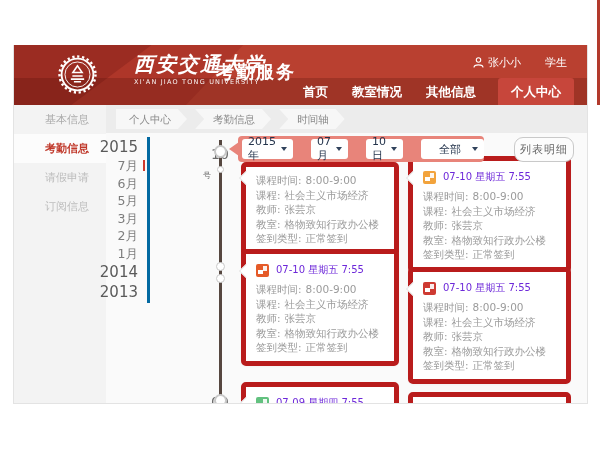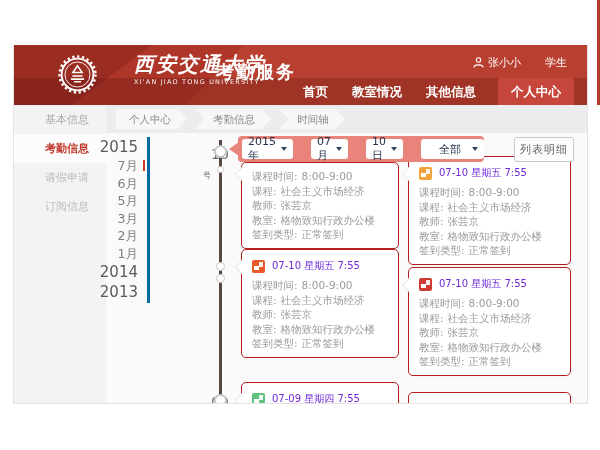--- a/index.html
+++ b/index.html
@@ -61,26 +61,26 @@
   .bubble::before{content:"";position:absolute;left:-9px;top:6px;width:0;height:0;
     border-top:7px solid transparent;border-bottom:7px solid transparent;border-right:10px solid #e8847a;}
   .sel{
     height:20px;background:#fff;border-radius:3px;display:flex;align-items:center;
     justify-content:space-between;padding:0 6px;font-size:11px;color:#25354d;cursor:pointer;box-sizing:border-box;
   }
   .sel .arr{width:0;height:0;border-left:3.5px solid transparent;border-right:3.5px solid transparent;border-top:4.5px solid #31435c;margin-left:5px;}
   .sel.w1{width:57px;} .sel.w2{width:41px;} .sel.w3{width:41px;} .sel.w4{width:93px;padding-left:18px;}
   .listbtn{
     position:absolute;left:500px;top:92px;width:60px;height:25px;background:#fcfcfc;border:1px solid #c9c9c9;
-    border-radius:3px;font-size:11px;color:#666;display:flex;align-items:center;justify-content:center;
+    border-radius:9px;font-size:11px;color:#666;display:flex;align-items:center;justify-content:center;
     letter-spacing:1px;box-sizing:border-box;cursor:pointer;z-index:6;
   }
   
   .card{
-    position:absolute;background:#fff;border:1px solid #b91c1c;border-radius:5px;box-sizing:border-box;
+    position:absolute;background:#fff;border:5px solid #b91c1c;border-radius:5px;box-sizing:border-box;
     padding:6px 10px;z-index:2;box-shadow:0 1px 2px rgba(0,0,0,0.03);
   }
   .card::before{content:"";position:absolute;left:-5.5px;top:12px;width:9px;height:9px;background:#fff;
     border-left:1px solid #e8e8e8;border-bottom:1px solid #e8e8e8;transform:rotate(45deg);}
   .card.nohead::before{top:6px;}
   .chead{display:flex;align-items:center;height:20px;margin-bottom:2px;}
   .cicon{width:13px;height:13px;border-radius:2px;margin-right:7px;flex:0 0 auto;
     background-image:linear-gradient(#fff,#fff),linear-gradient(rgba(255,255,255,.9),rgba(255,255,255,.9));
     background-size:5px 4px,4px 5px;background-position:2px 6px,7px 2px;background-repeat:no-repeat;}
   .cdate{font-size:10px;color:#6d28d9;}

